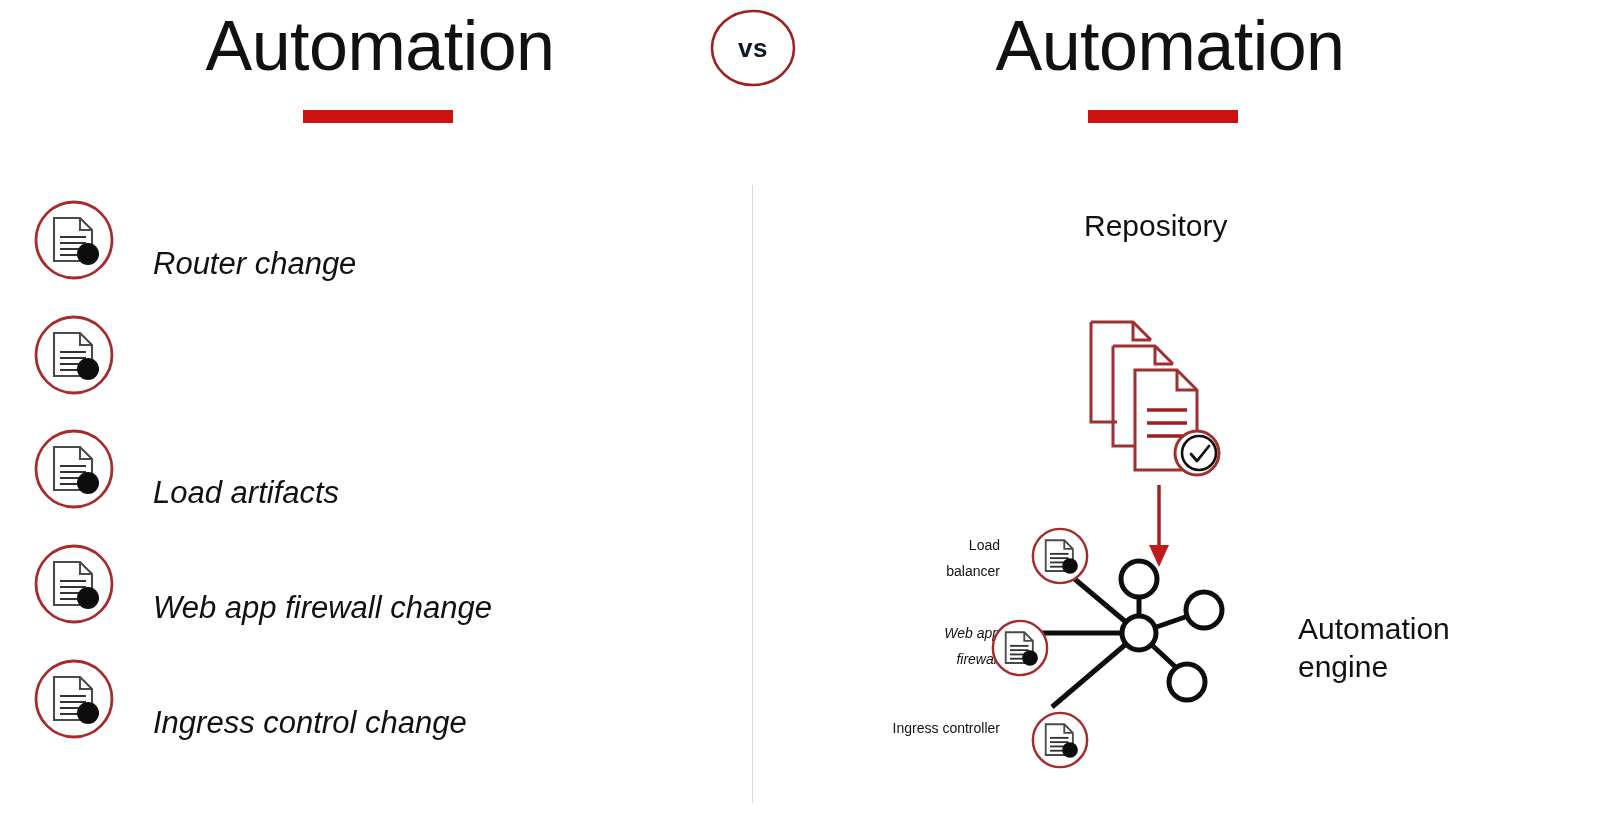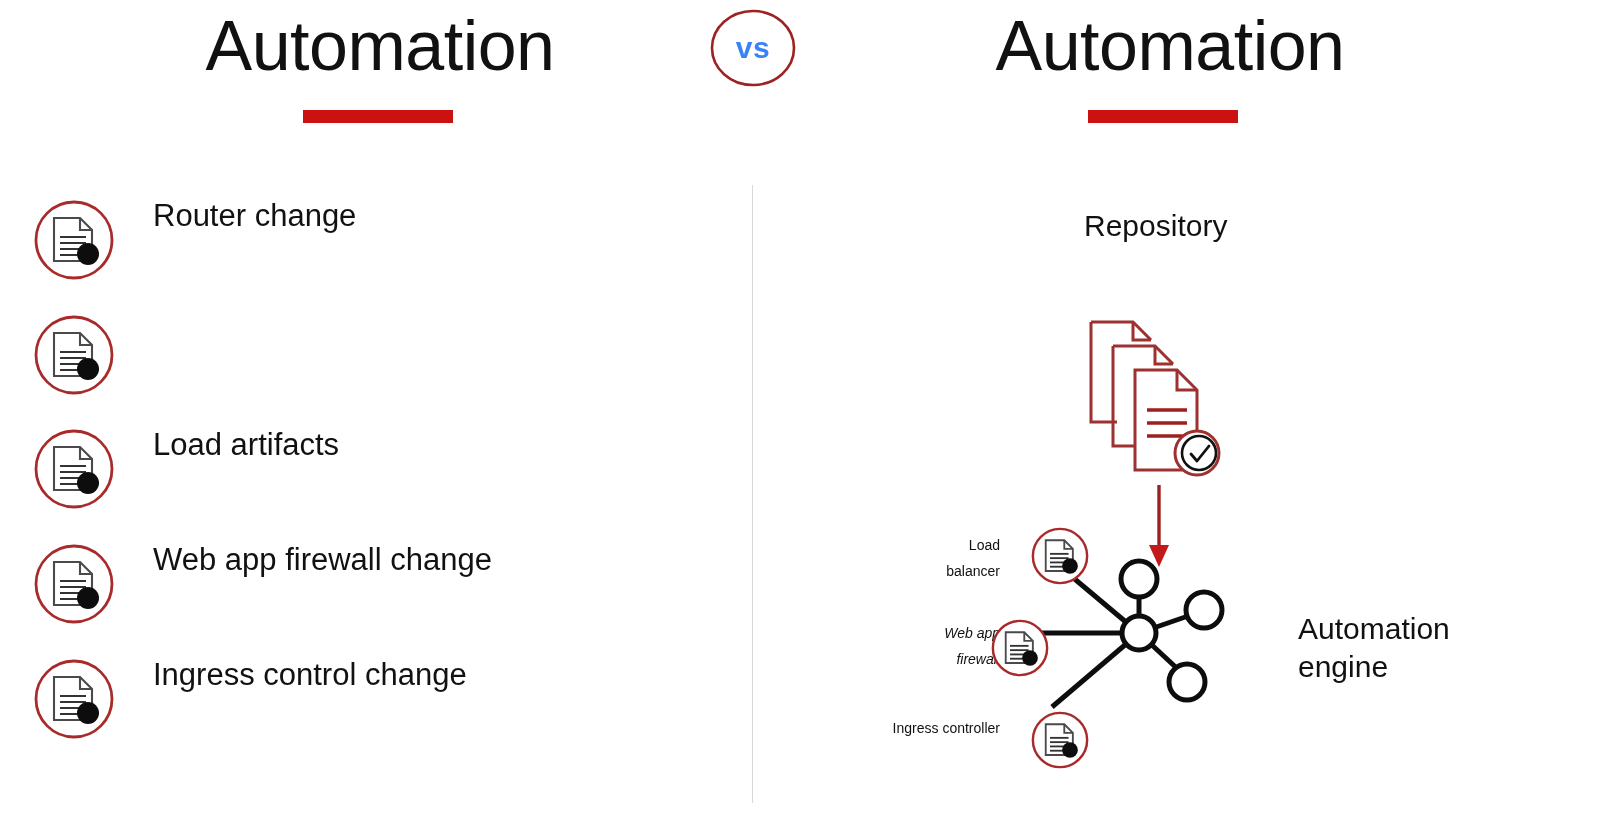--- a/index.html
+++ b/index.html
@@ -59,23 +59,23 @@
     top: 8px;
     width: 88px;
     height: 80px;
   }
   #vs-badge .vs-text {
     position: absolute;
     inset: 0;
     display: flex;
     align-items: center;
     justify-content: center;
-    font-size: 30px;
+    font-size: 26px;
     font-weight: 700;
-    color: #3b82f6;
+    color: #0f172a;
     letter-spacing: 0.5px;
   }
 
   
   #divider {
     position: absolute;
     left: 752px;
     top: 185px;
     width: 1px;
     height: 618px;
@@ -87,21 +87,22 @@
     position: absolute;
     left: 0;
     top: 180px;
     width: 750px;
   }
   .list-item {
     position: absolute;
     left: 32px;
     height: 84px;
     display: flex;
-    align-items: flex-start;
+    align-items: flex-end;
+    font-style: italic;
   }
   .list-item .badge {
     width: 84px;
     height: 84px;
     flex: 0 0 84px;
     position: relative;
   }
   .list-item .item-label {
     margin-left: 37px;
     font-size: 31px;

